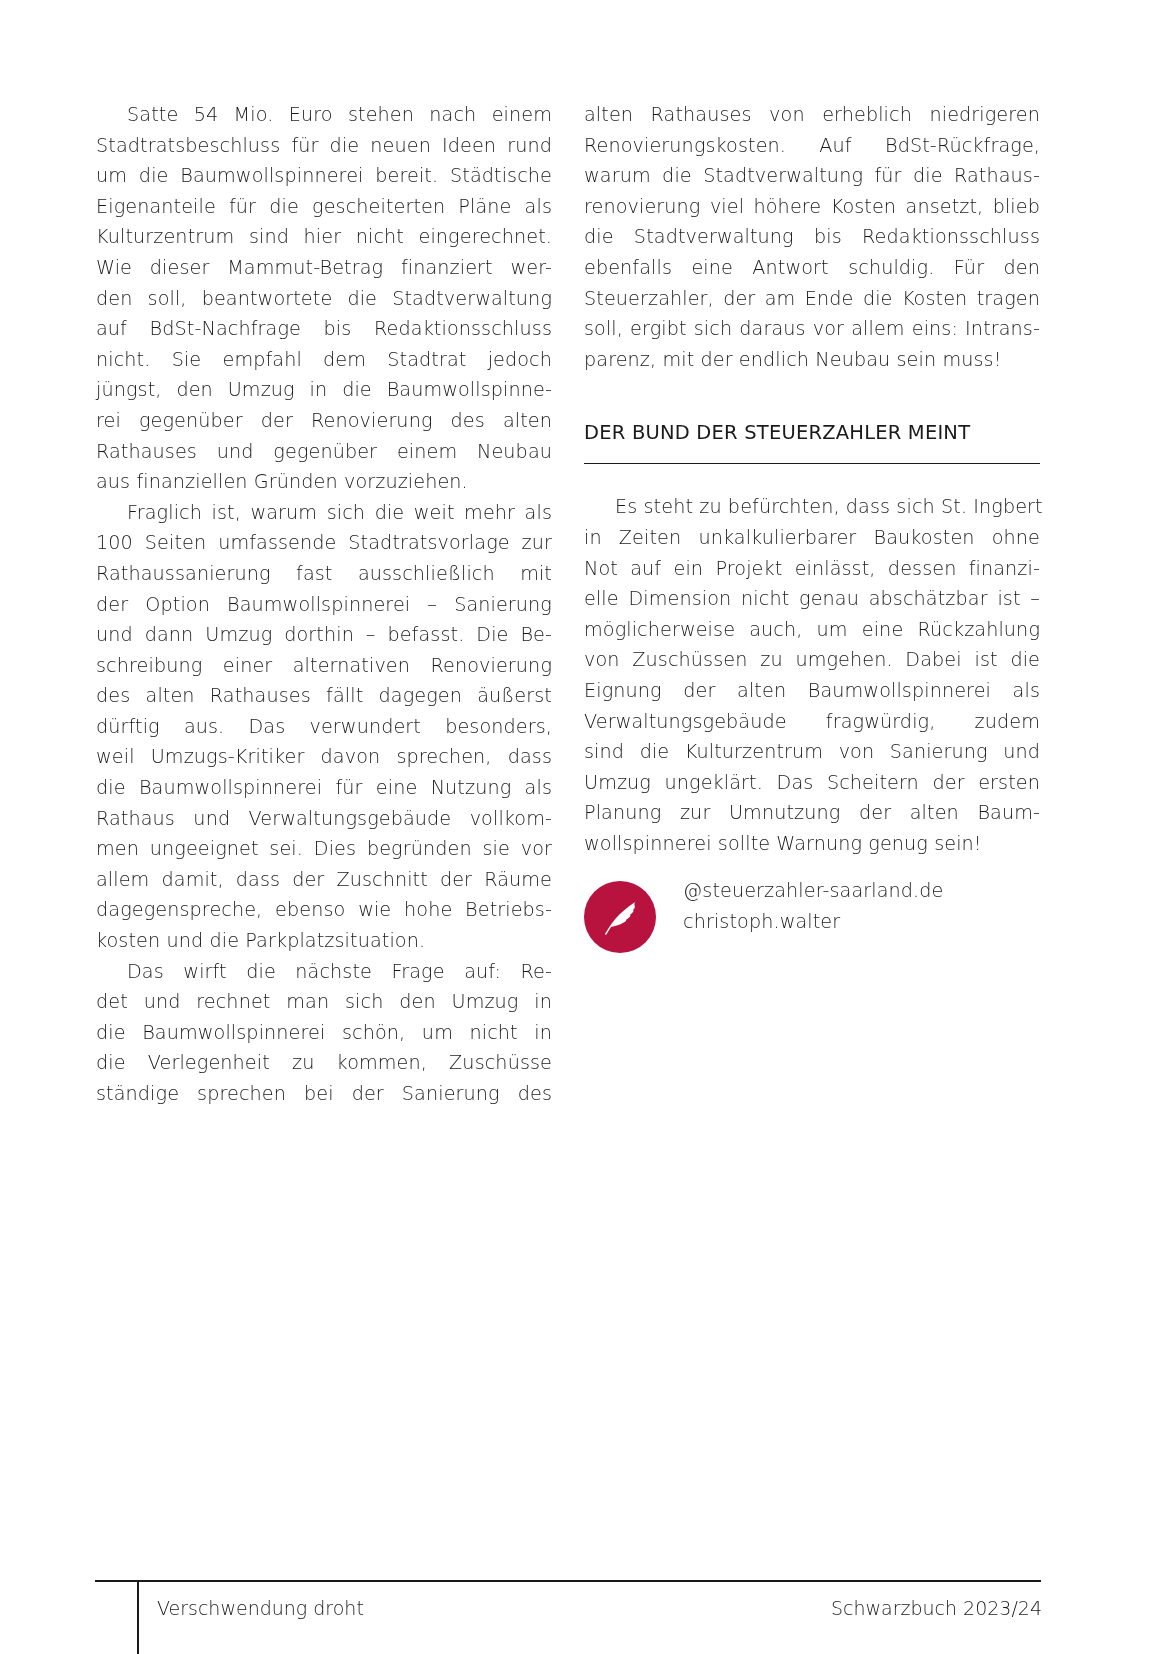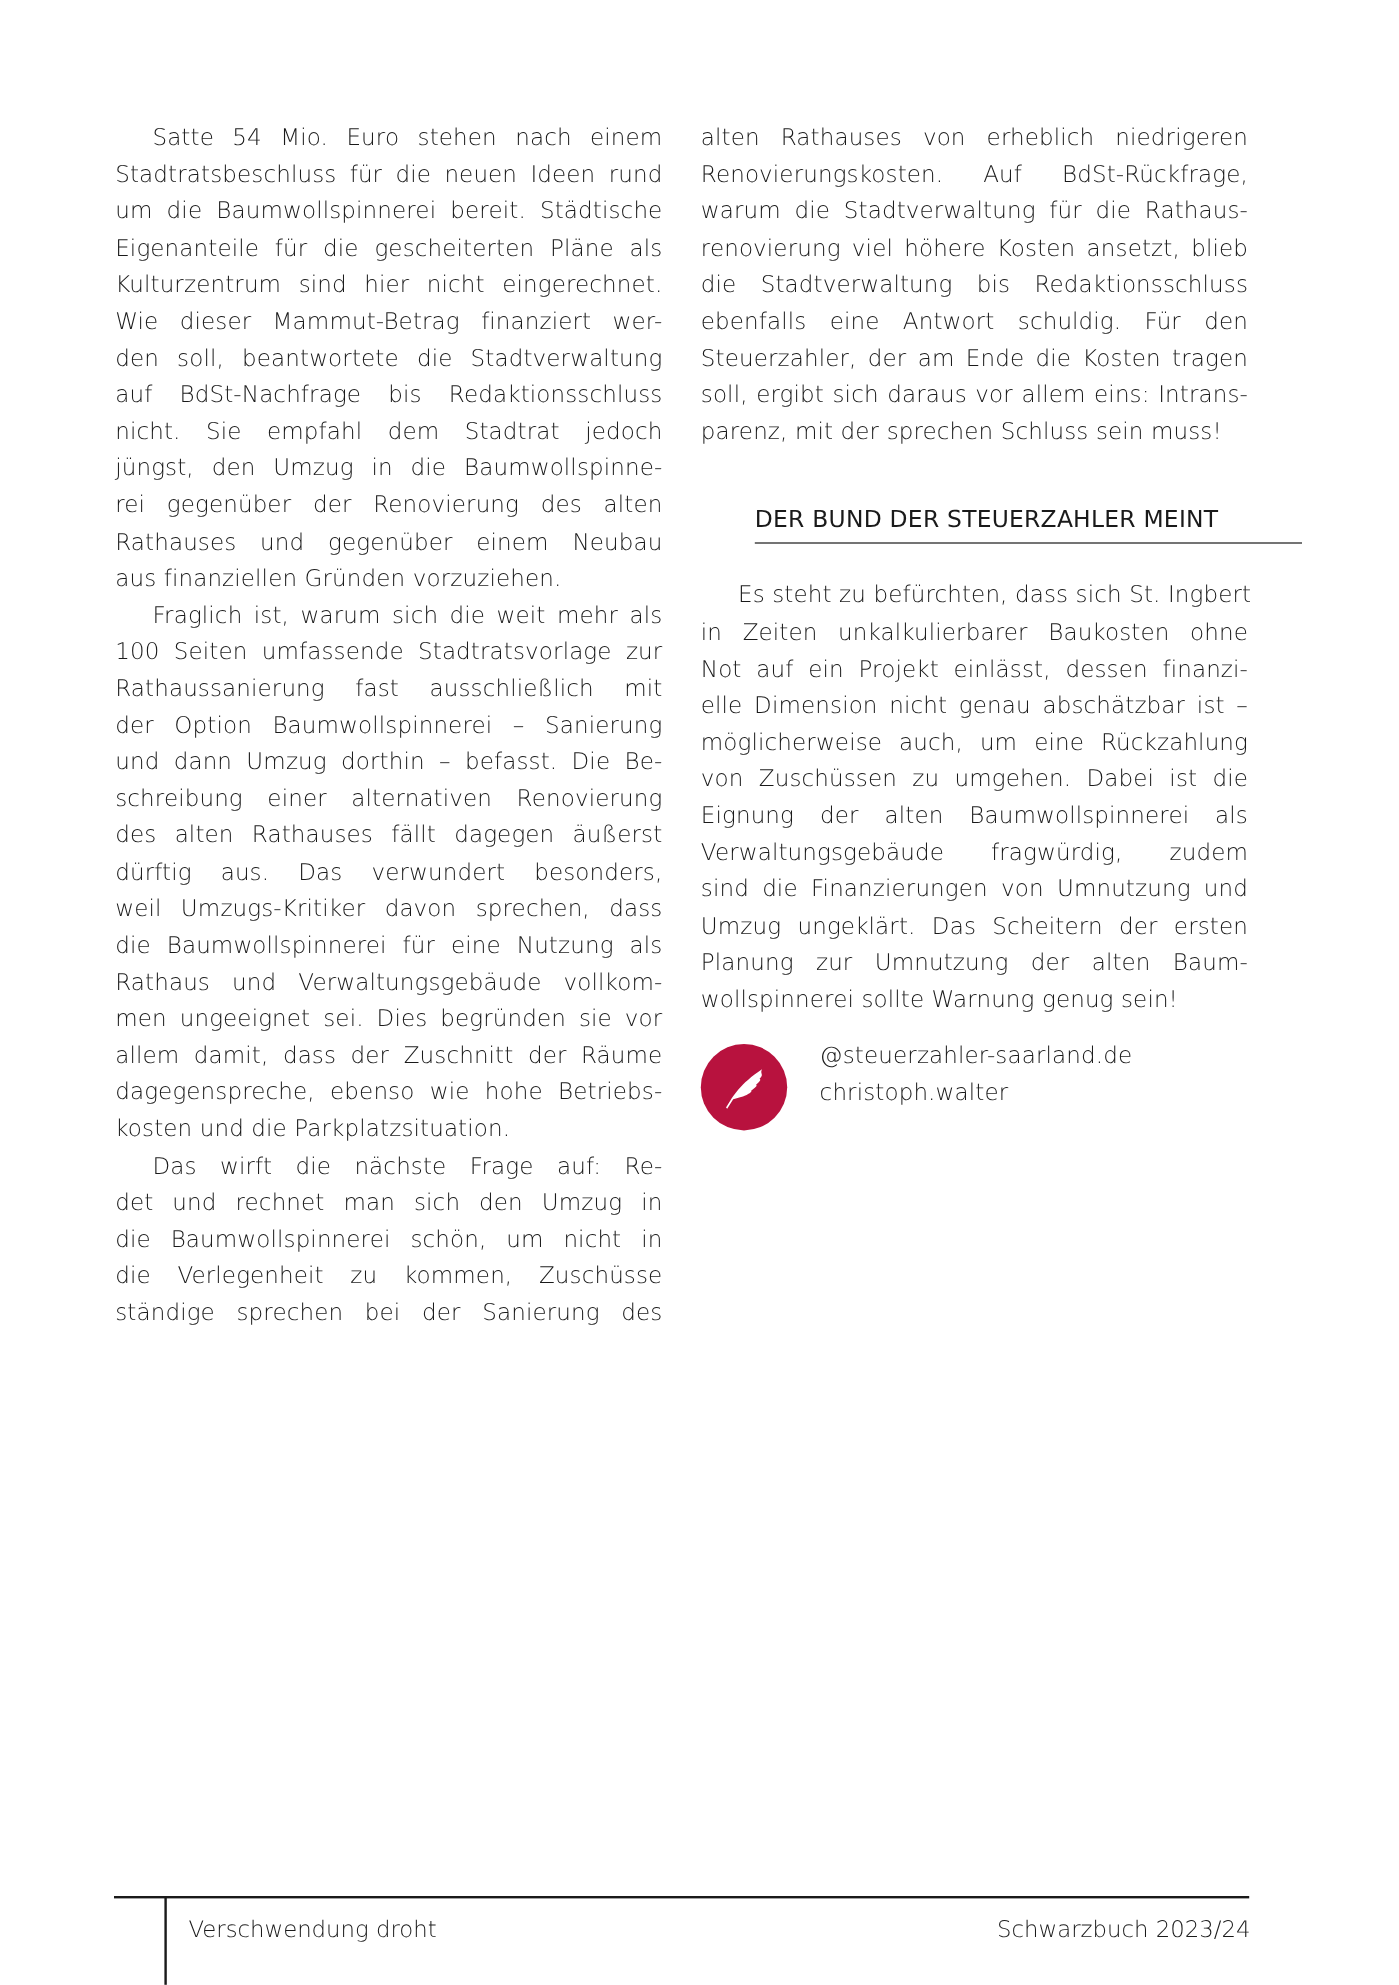--- a/index.html
+++ b/index.html
@@ -15,22 +15,22 @@
   }
   .col-left { left: 96px; }
   .col-right { left: 584px; }
   .line { display: block; white-space: nowrap; text-align: justify; text-align-last: justify; height: 30.6px; }
   .line.last { text-align-last: left; }
   .line.indent { padding-left: 31px; }
   .heading {
     margin-top: 16px;
     font-size: 19.5px; line-height: 28px; letter-spacing: 0.2px;
     border-bottom: 1.5px solid #1a1a1a;
-    padding-bottom: 5px; width: 456px;
-    font-weight: normal; white-space: nowrap; margin-left: 45px;
+    padding-bottom: 16px; width: 456px;
+    font-weight: normal; white-space: nowrap;
   }
   .heading-gap { height: 28px; }
   .author {
     position: relative; margin-top: 20px; height: 100px;
   }
   .avatar {
     position: absolute; left: 0; top: 2px; width: 72px; height: 72px; border-radius: 50%;
     background: #b8123e; display: flex; align-items: center; justify-content: center;
   }
   .author-text { position: absolute; left: 99px; top: -3px; font-size: 19.2px; line-height: 30.6px; }
@@ -89,37 +89,37 @@
   <div id="rightIntro">
       <div>
         <span class="line">alten Rathauses von erheblich niedrigeren</span>
         <span class="line">Renovierungskosten. Auf BdSt-Rückfrage,</span>
         <span class="line">warum die Stadtverwaltung für die Rathaus-</span>
         <span class="line">renovierung viel höhere Kosten ansetzt, blieb</span>
         <span class="line">die Stadtverwaltung bis Redaktionsschluss</span>
         <span class="line">ebenfalls eine Antwort schuldig. Für den</span>
         <span class="line">Steuerzahler, der am Ende die Kosten tragen</span>
         <span class="line">soll, ergibt sich daraus vor allem eins: Intrans-</span>
-        <span class="line last">parenz, mit der sprechen Schluss sein muss!</span>
+        <span class="line last">parenz, mit der endlich Neubau sein muss!</span>
       </div>
     </div>
   <div class="heading-gap"></div>
   <div class="heading">DER BUND DER STEUERZAHLER MEINT</div>
   <div class="heading-gap"></div>
   <div id="opinionBody">
       <div>
         <span class="line indent">Es steht zu befürchten, dass sich St. Ingbert</span>
         <span class="line">in Zeiten unkalkulierbarer Baukosten ohne</span>
         <span class="line">Not auf ein Projekt einlässt, dessen finanzi-</span>
         <span class="line">elle Dimension nicht genau abschätzbar ist –</span>
         <span class="line">möglicherweise auch, um eine Rückzahlung</span>
         <span class="line">von Zuschüssen zu umgehen. Dabei ist die</span>
         <span class="line">Eignung der alten Baumwollspinnerei als</span>
         <span class="line">Verwaltungsgebäude fragwürdig, zudem</span>
-        <span class="line">sind die Finanzierungen von Umnutzung und</span>
+        <span class="line">sind die Kulturzentrum von Sanierung und</span>
         <span class="line">Umzug ungeklärt. Das Scheitern der ersten</span>
         <span class="line">Planung zur Umnutzung der alten Baum-</span>
         <span class="line last">wollspinnerei sollte Warnung genug sein!</span>
       </div>
     </div>
   <div class="author">
     <div class="avatar">
       <svg width="46" height="46" viewBox="0 0 46 46">
         <path d="M8 40 C 14 30, 20 20, 38 8 C 36 12, 40 12, 36 16 C 38 17, 34 20, 33 21 C 35 22, 30 25, 29 26 C 30 27, 26 29, 24 30 C 22 31, 18 32, 14 33 L 9 41 Z" fill="#ffffff"></path>
       </svg>

